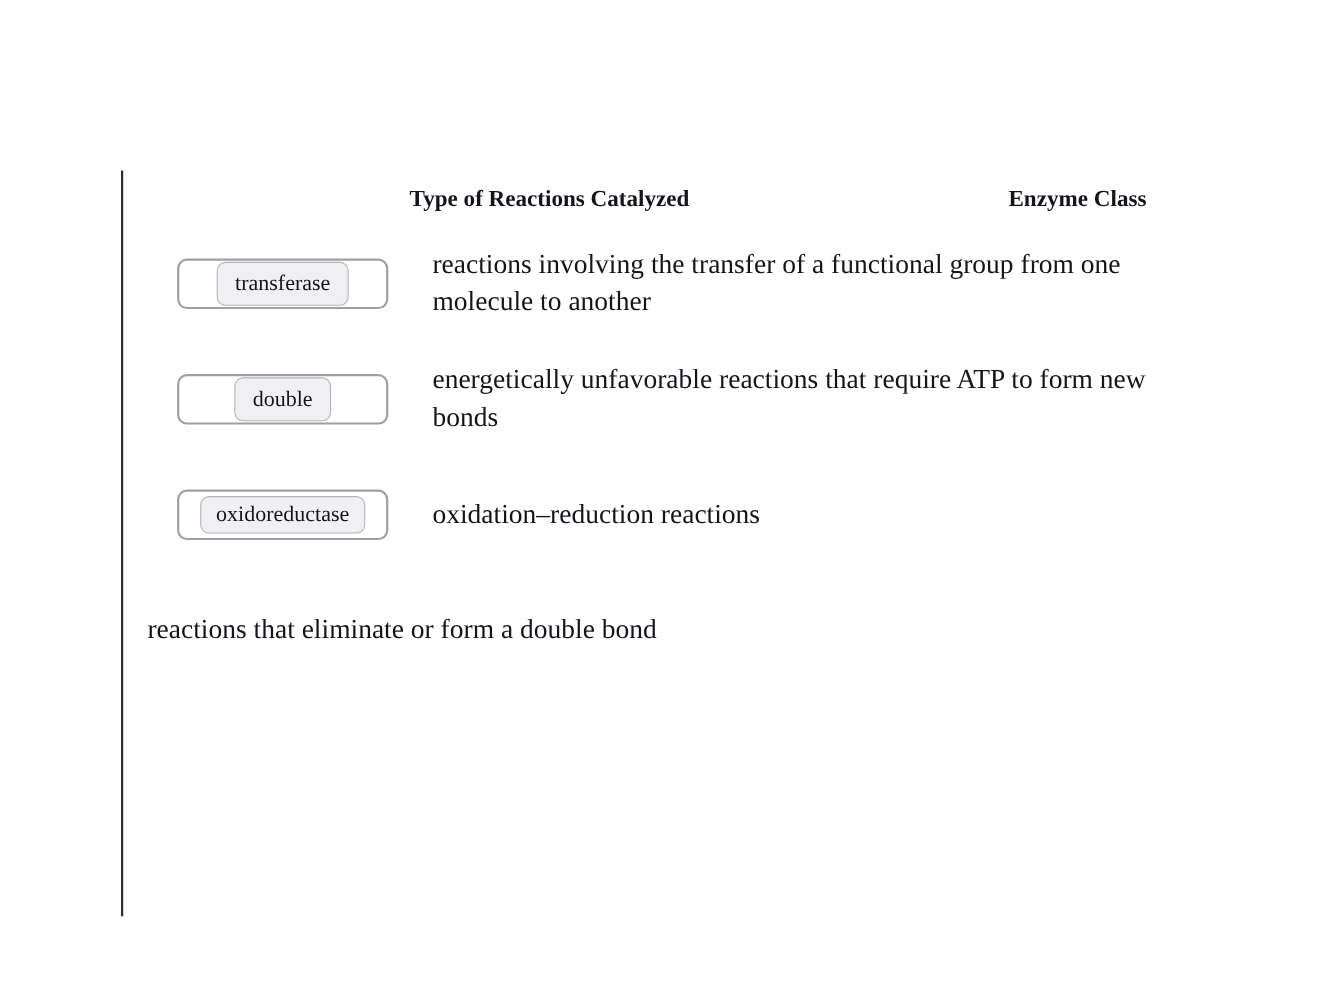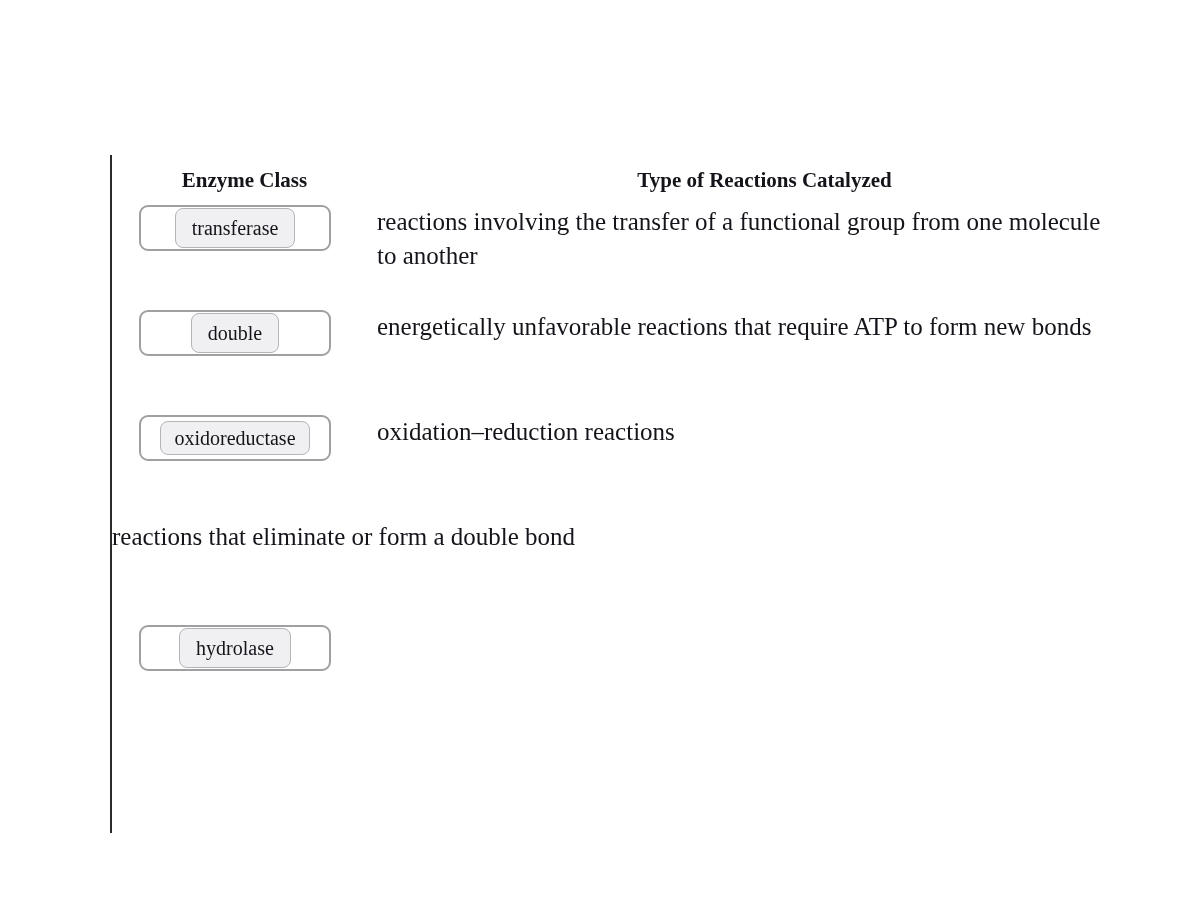--- a/index.html
+++ b/index.html
@@ -24,21 +24,21 @@
     width:2px; height:678px;
     background:var(--rule);
   }
   .content{ position:absolute; left:2px; top:0; width:1000px; }
 
   .header-row{ display:flex; height:50px; }
   .hdr{ font-weight:bold; font-size:21px; padding-top:13px; }
   .hdr-left{ width:265px; text-align:center; }
   .hdr-right{ width:735px; text-align:center; padding-left:40px; }
 
-  .match-row{ display:flex; height:105px; align-items:flex-start; }
+  .match-row{ display:flex; height:105px; align-items:center;margin-left:22px; }
   .cell-left{ width:265px; display:flex; justify-content:flex-start; }
   .drop-box{
     margin-left:27px;
     width:192px; height:46px;
     background:#fff;
     border:2px solid var(--box-border);
     border-radius:9px;
     display:flex; align-items:center; justify-content:center;
   }
   .chip{
@@ -62,22 +62,22 @@
   }
 </style>
 </head>
 <body>
 
 <div class="panel">
   <div class="rule"></div>
   <div class="content">
 
     <div class="header-row">
+      <div class="hdr hdr-right">Type of Reactions Catalyzed</div>
       <div class="hdr hdr-left">Enzyme Class</div>
-      <div class="hdr hdr-right">Type of Reactions Catalyzed</div>
     </div>
 
     <div class="match-row">
       <div class="cell-left">
         <div class="drop-box">
           <div class="chip">transferase</div>
         </div>
       </div>
       <div class="cell-right">reactions involving the transfer of a functional group from one molecule to another</div>
     </div>
@@ -98,22 +98,17 @@
         </div>
       </div>
       <div class="cell-right">oxidation–reduction reactions</div>
     </div>
 
     <div class="match-row">
       <div class="cell-right">reactions that eliminate or form a double bond</div>
     </div>
 
     <div class="match-row">
-      <div class="cell-left">
-        <div class="drop-box">
-          <div class="chip">hydrolase</div>
-        </div>
-      </div>
     </div>
 
 
   </div>
 </div>
 
 </body></html>

